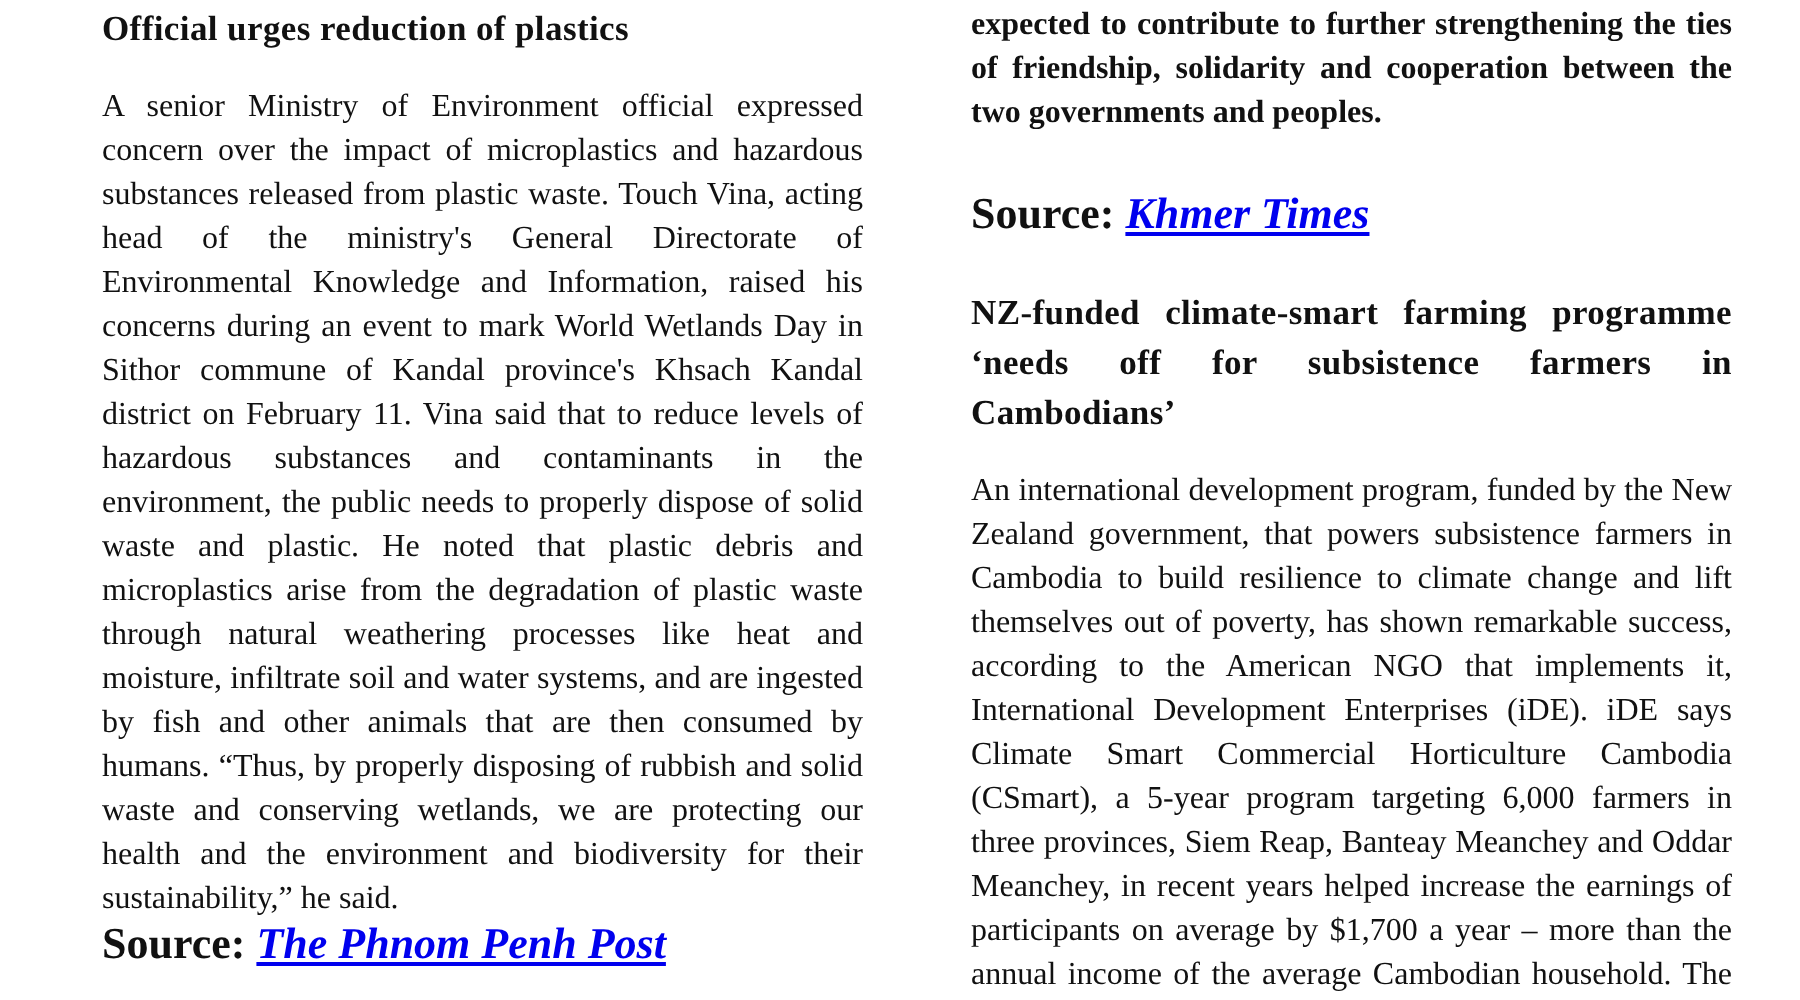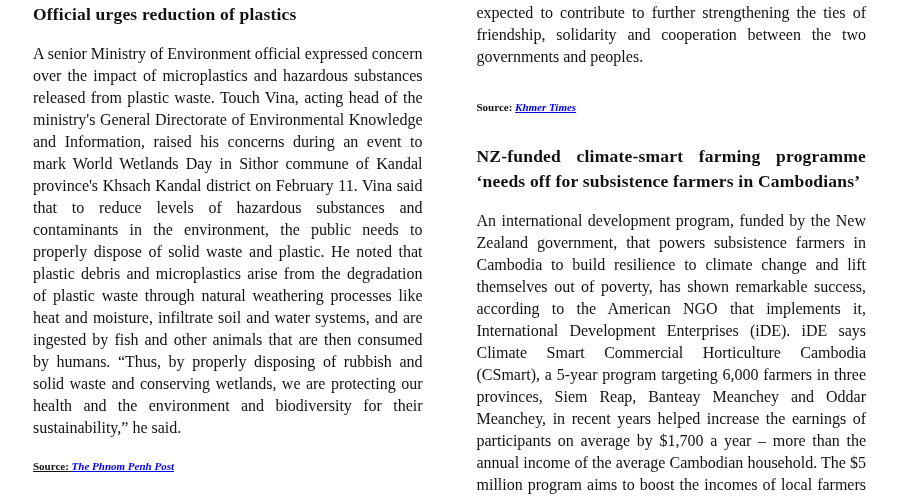--- a/index.html
+++ b/index.html
@@ -11,21 +11,21 @@
     width: 900px;
     height: 500px;
     overflow: hidden;
     color: #111111;
     font-family: "Liberation Serif", "DejaVu Serif", serif;
   }
   .page {
     box-sizing: border-box;
     width: 900px;
     height: 500px;
-    padding: 2px 34px 0 33px;
+    padding: 2px 34px 0 51px;
     display: flex;
     gap: 54px;
     overflow: hidden;
   }
   .col {
     flex: 1 1 0;
     min-width: 0;
   }
   .article-heading {
     font-size: 17.5px;
@@ -35,38 +35,37 @@
     margin: 0 0 16px 0;
     letter-spacing: 0.2px;
   }
   .body-text {
     font-size: 16px;
     line-height: 22px;
     text-align: justify;
     margin: 0;
   }
   .source-line {
-    font-size: 11px;
+    font-size: 22px;
     line-height: 22px;
     font-weight: bold;
     margin: 0;
   }
   .source-line.after-body {
-    margin-top: 16px;
-    text-decoration: underline;
+    margin-top: 0;
   }
   .src-link {
     color: #0000ee;
     font-weight: bold;
     font-style: italic;
     text-decoration: underline;
     cursor: pointer;
   }
   
-  .cont-body { margin-bottom: 28px; }
+  .cont-body { margin-bottom: 28px; font-weight: bold; }
   .source-line.mid { margin-bottom: 26px; }
 </style>
 </head>
 <body>
 
 <div class="page">
 
   <div class="col">
     <h2 class="article-heading">Official urges reduction of plastics</h2>
 

